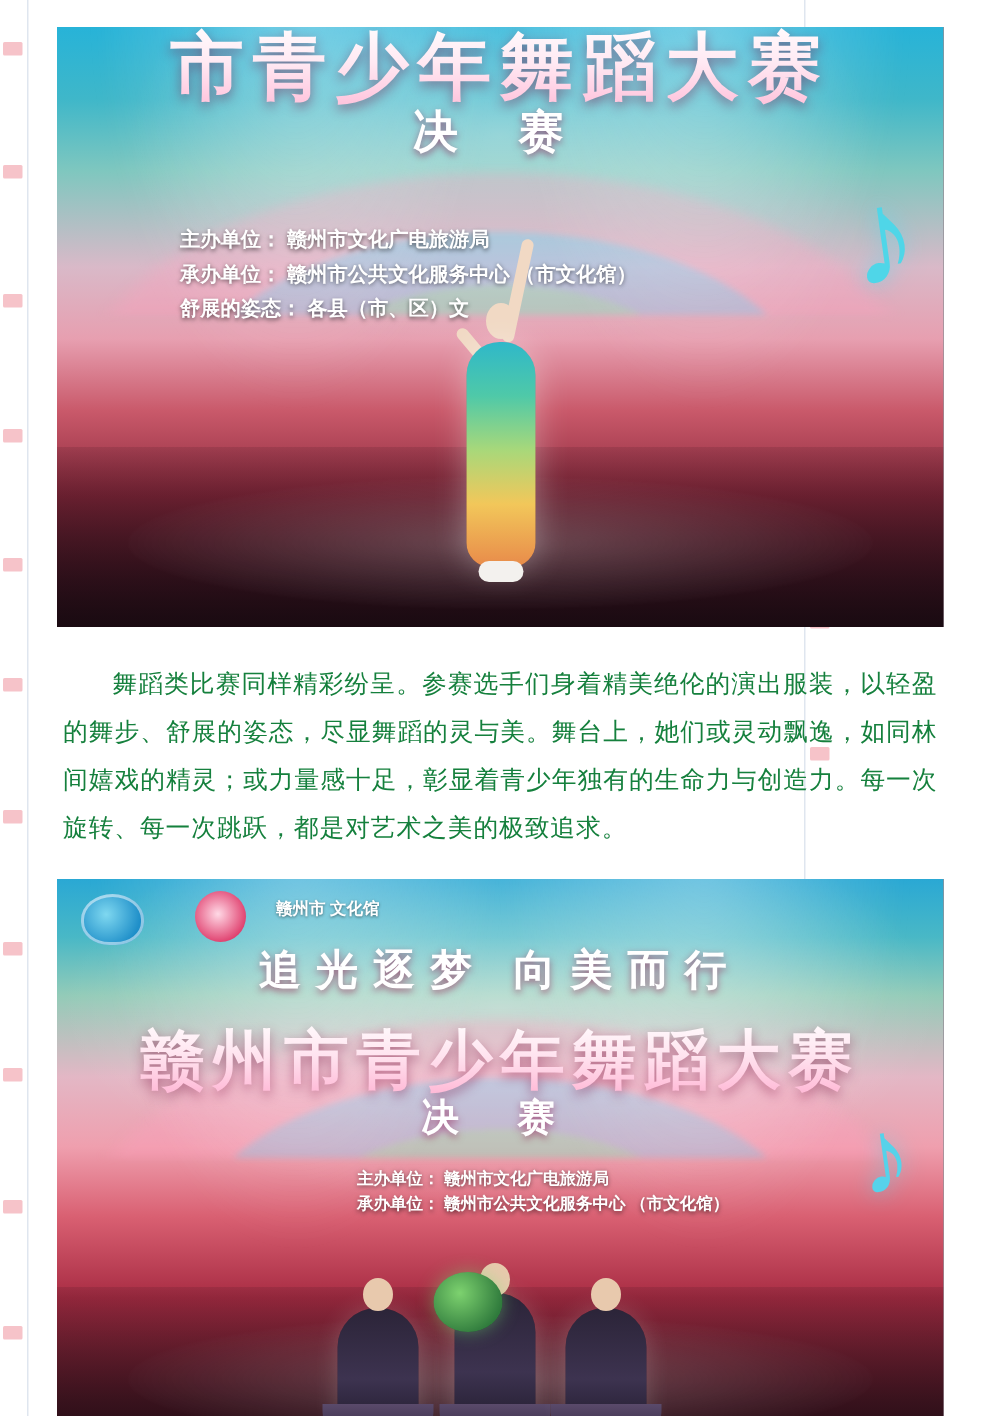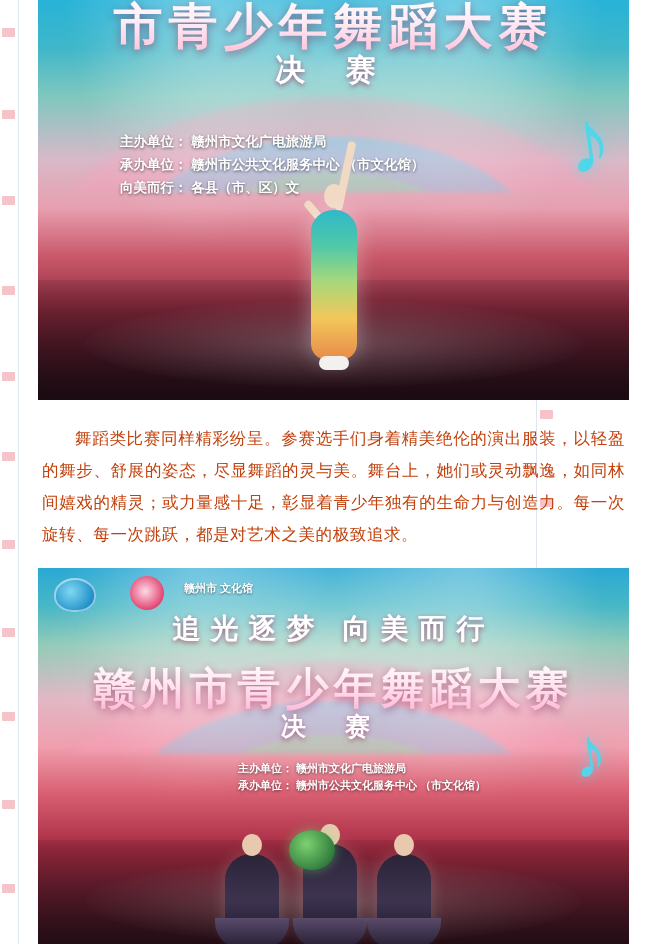--- a/index.html
+++ b/index.html
@@ -12,21 +12,21 @@
     background: #ffffff;
     font-family: "Liberation Sans", sans-serif;
     overflow: hidden;
   }
   .page {
     position: relative;
     width: 555px;
     height: 944px;
     background: #ffffff;
     box-sizing: border-box;
-    padding: 0 18px 0 18px;
+    padding: 18px 18px 0 18px;
   }
   
   .rail {
     position: absolute;
     top: 0;
     bottom: 0;
     width: 18px;
     background: #ffffff;
   }
   .rail.left { left: 0; border-right: 1px solid #dfe6ef; }
@@ -325,21 +325,21 @@
   }
 
   
   .paragraph {
     width: 591px;
     margin: 0 auto;
     padding: 22px 4px 18px 4px;
     box-sizing: border-box;
     font-size: 16.5px;
     line-height: 32px;
-    color: #c2410c;
+    color: #15803d;
     text-align: justify;
     text-indent: 2em;
     letter-spacing: .6px;
     font-family: "Liberation Sans", sans-serif;
   }
 </style>
 </head>
 <body>
 
 <div class="page">
@@ -378,21 +378,21 @@
       <div class="rainbow"></div>
       <div class="spotbeam a"></div>
       <div class="spotbeam b"></div>
 
       <div class="poster-title line-main">市青少年舞蹈大赛</div>
       <div class="poster-title line-sub">决    赛</div>
 
       <div class="org-block">
         <div>主办单位： 赣州市文化广电旅游局</div>
         <div>承办单位： 赣州市公共文化服务中心 （市文化馆）</div>
-        <div>向美而行： 各县（市、区）文</div>
+        <div>舒展的姿态： 各县（市、区）文</div>
       </div>
 
       <div class="dancer-glyph">♪</div>
 
       <div class="stage-floor"></div>
       <div class="floor-swirl"></div>
 
       <div class="performer">
         <div class="p-arm"></div>
         <div class="p-arm2"></div>

